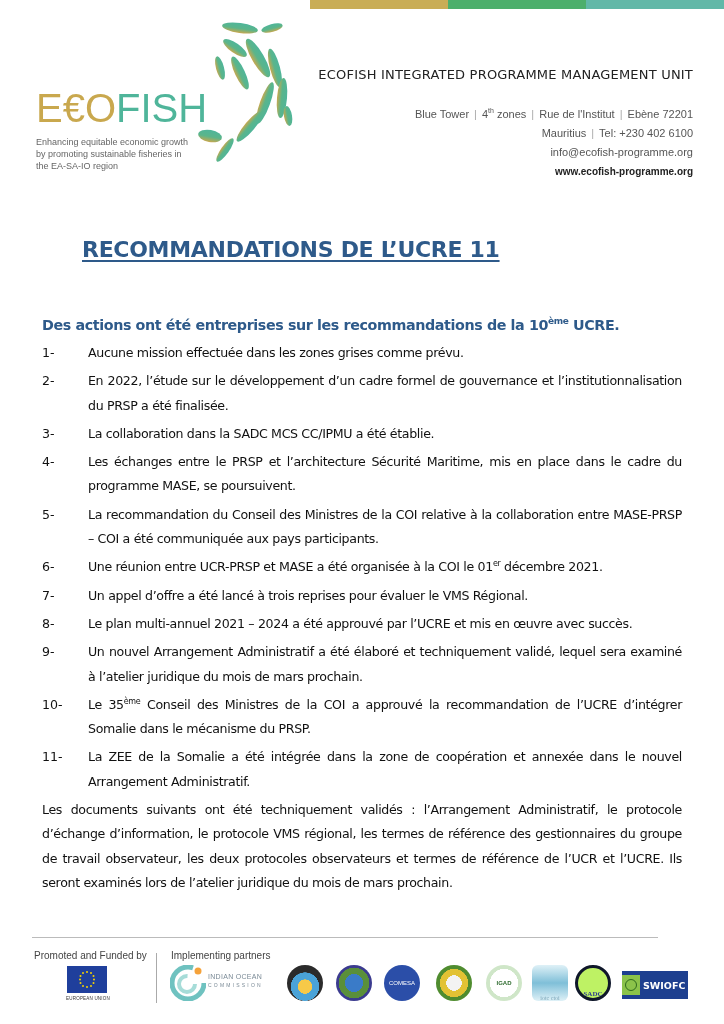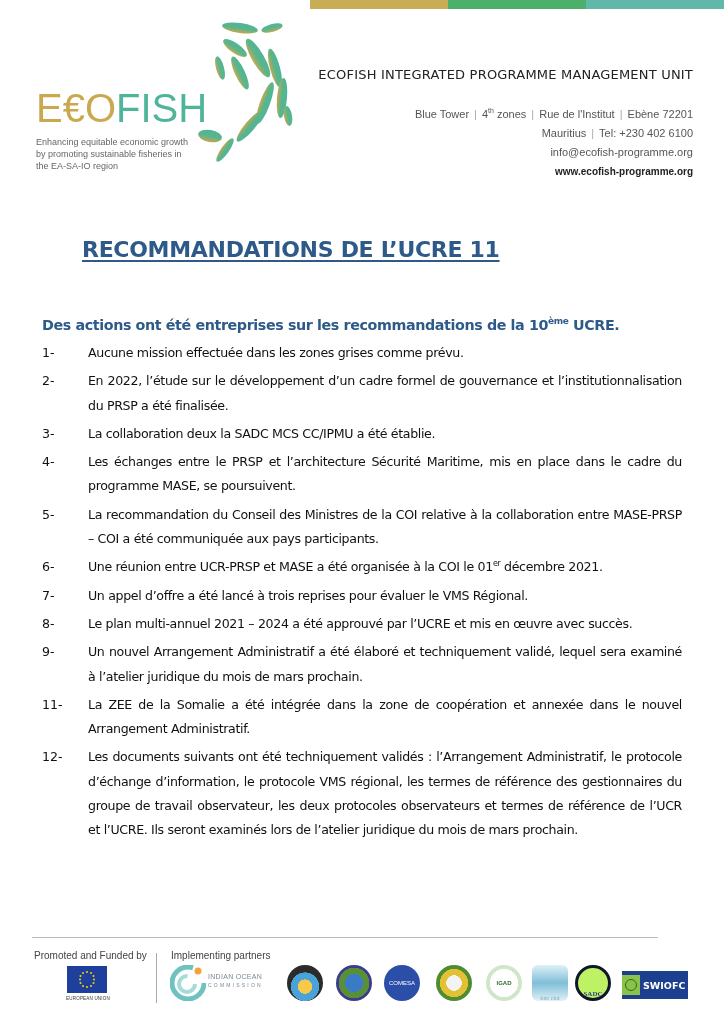--- a/index.html
+++ b/index.html
@@ -107,21 +107,21 @@
   <div class="item">
       <span class="num">1-</span>
       <span class="txt">Aucune mission effectuée dans les zones grises comme prévu.</span>
     </div>
   <div class="item">
       <span class="num">2-</span>
       <span class="txt">En 2022, l’étude sur le développement d’un cadre formel de gouvernance et l’institutionnalisation du PRSP a été finalisée.</span>
     </div>
   <div class="item">
       <span class="num">3-</span>
-      <span class="txt">La collaboration deux la SADC MCS CC/IPMU a été établie.</span>
+      <span class="txt">La collaboration dans la SADC MCS CC/IPMU a été établie.</span>
     </div>
   <div class="item">
       <span class="num">4-</span>
       <span class="txt">Les échanges entre le PRSP et l’architecture Sécurité Maritime, mis en place dans le cadre du programme MASE, se poursuivent.</span>
     </div>
   <div class="item">
       <span class="num">5-</span>
       <span class="txt">La recommandation du Conseil des Ministres de la COI relative à la collaboration entre MASE-PRSP – COI a été communiquée aux pays participants.</span>
     </div>
   <div class="item">
@@ -134,25 +134,28 @@
     </div>
   <div class="item">
       <span class="num">8-</span>
       <span class="txt">Le plan multi-annuel 2021 – 2024 a été approuvé par l’UCRE et mis en œuvre avec succès.</span>
     </div>
   <div class="item">
       <span class="num">9-</span>
       <span class="txt">Un nouvel Arrangement Administratif a été élaboré et techniquement validé, lequel sera examiné à l’atelier juridique du mois de mars prochain.</span>
     </div>
   <div class="item">
+      <span class="num">10-</span>
+      <span class="txt"><span>Le 35</span><sup>ème</sup><span> Conseil des Ministres de la COI a approuvé la recommandation de l’UCRE d’intégrer Somalie dans le mécanisme du PRSP.</span></span>
+    </div>
+  <div class="item">
       <span class="num">11-</span>
       <span class="txt">La ZEE de la Somalie a été intégrée dans la zone de coopération et annexée dans le nouvel Arrangement Administratif.</span>
     </div>
   <div class="item">
-      <span class="num">12-</span>
       <span class="txt">Les documents suivants ont été techniquement validés : l’Arrangement Administratif, le protocole d’échange d’information, le protocole VMS régional, les termes de référence des gestionnaires du groupe de travail observateur, les deux protocoles observateurs et termes de référence de l’UCR et l’UCRE. Ils seront examinés lors de l’atelier juridique du mois de mars prochain.</span>
     </div>
 </div>
 
 <div class="footer-rule"></div>
 <div class="footer-label" style="left:34px">Promoted and Funded by</div>
 <div class="vdiv"></div>
 <div class="footer-label" style="left:171px">Implementing partners</div>
 
 <div class="eu">

